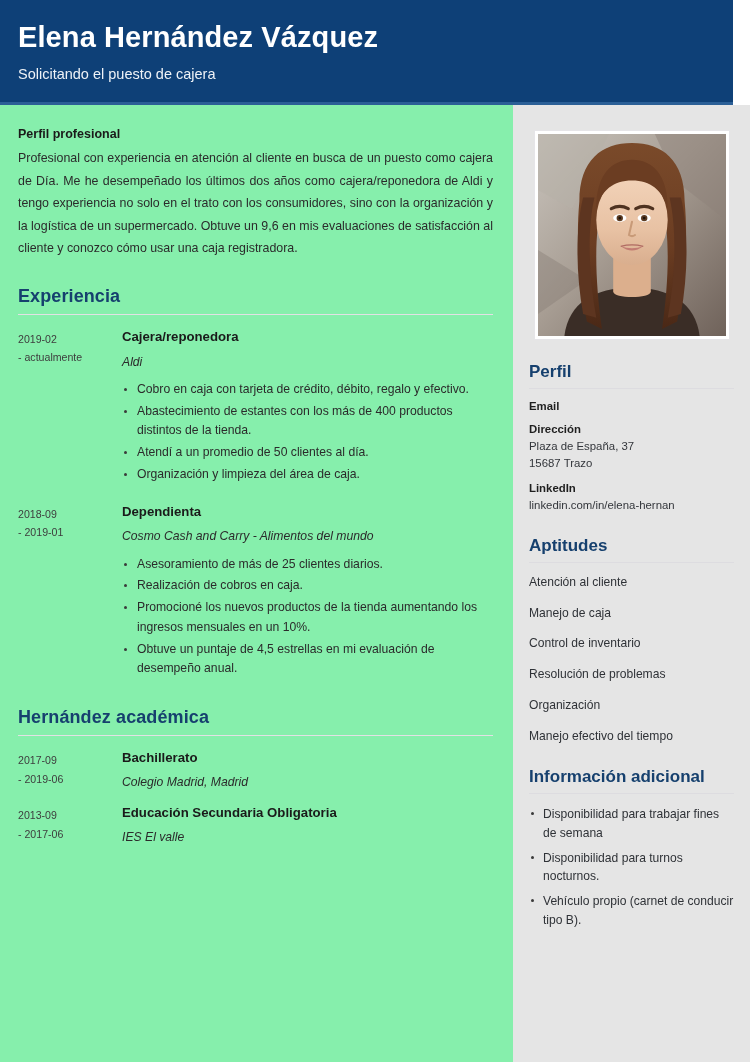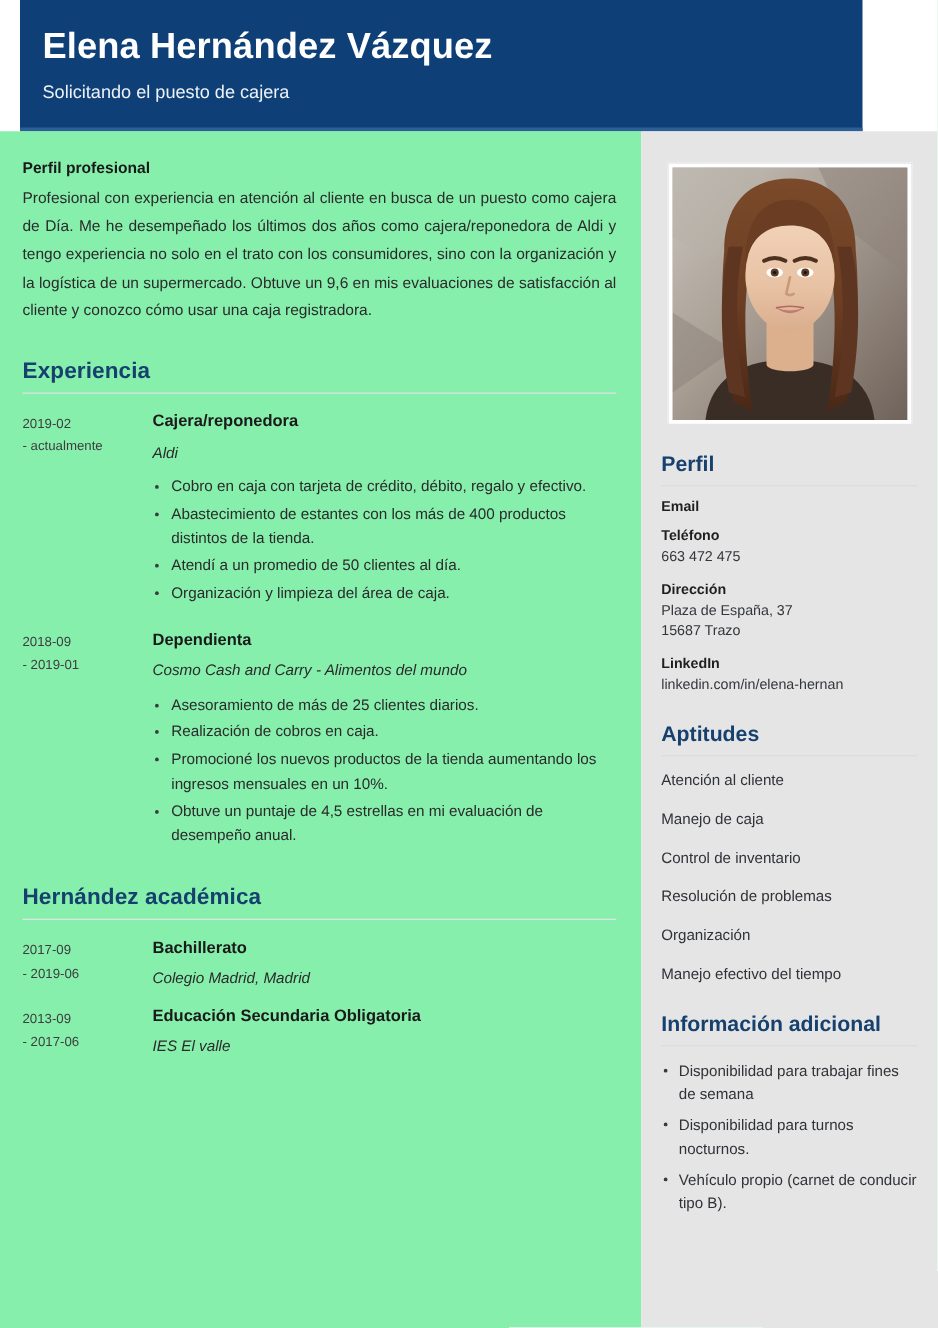--- a/index.html
+++ b/index.html
@@ -16,22 +16,22 @@
     position: relative;
     width: 750px;
     height: 1062px;
     background: #ffffff;
     overflow: hidden;
   }
 
   
   .header {
     position: absolute;
-    top: 0; left: 16px;
-    width: 674px;
+    top: 0; left: 0;
+    width: 733px;
     height: 105px;
     background: #0e4077;
     border-bottom: 3px solid #2b5f96;
     padding: 22px 0 0 18px;
   }
   .header-name {
     color: #ffffff;
     font-size: 29px;
     font-weight: bold;
     letter-spacing: 0.1px;
@@ -370,24 +370,20 @@
     </div>
 
     <div class="side-section">
       <div class="side-heading">Perfil</div>
       <div class="side-rule"></div>
 
       <div class="contact-item">
         <div class="contact-label">Email</div>
       </div>
 
-      <div class="contact-item">
-        <div class="contact-label">Teléfono</div>
-        <div class="contact-value">663 472 475</div>
-      </div>
 
       <div class="contact-item">
         <div class="contact-label">Dirección</div>
         <div class="contact-value" style="white-space: pre-line;">Plaza de España, 37
 15687 Trazo</div>
       </div>
 
       <div class="contact-item">
         <div class="contact-label">LinkedIn</div>
         <div class="contact-value">linkedin.com/in/elena-hernan</div>

